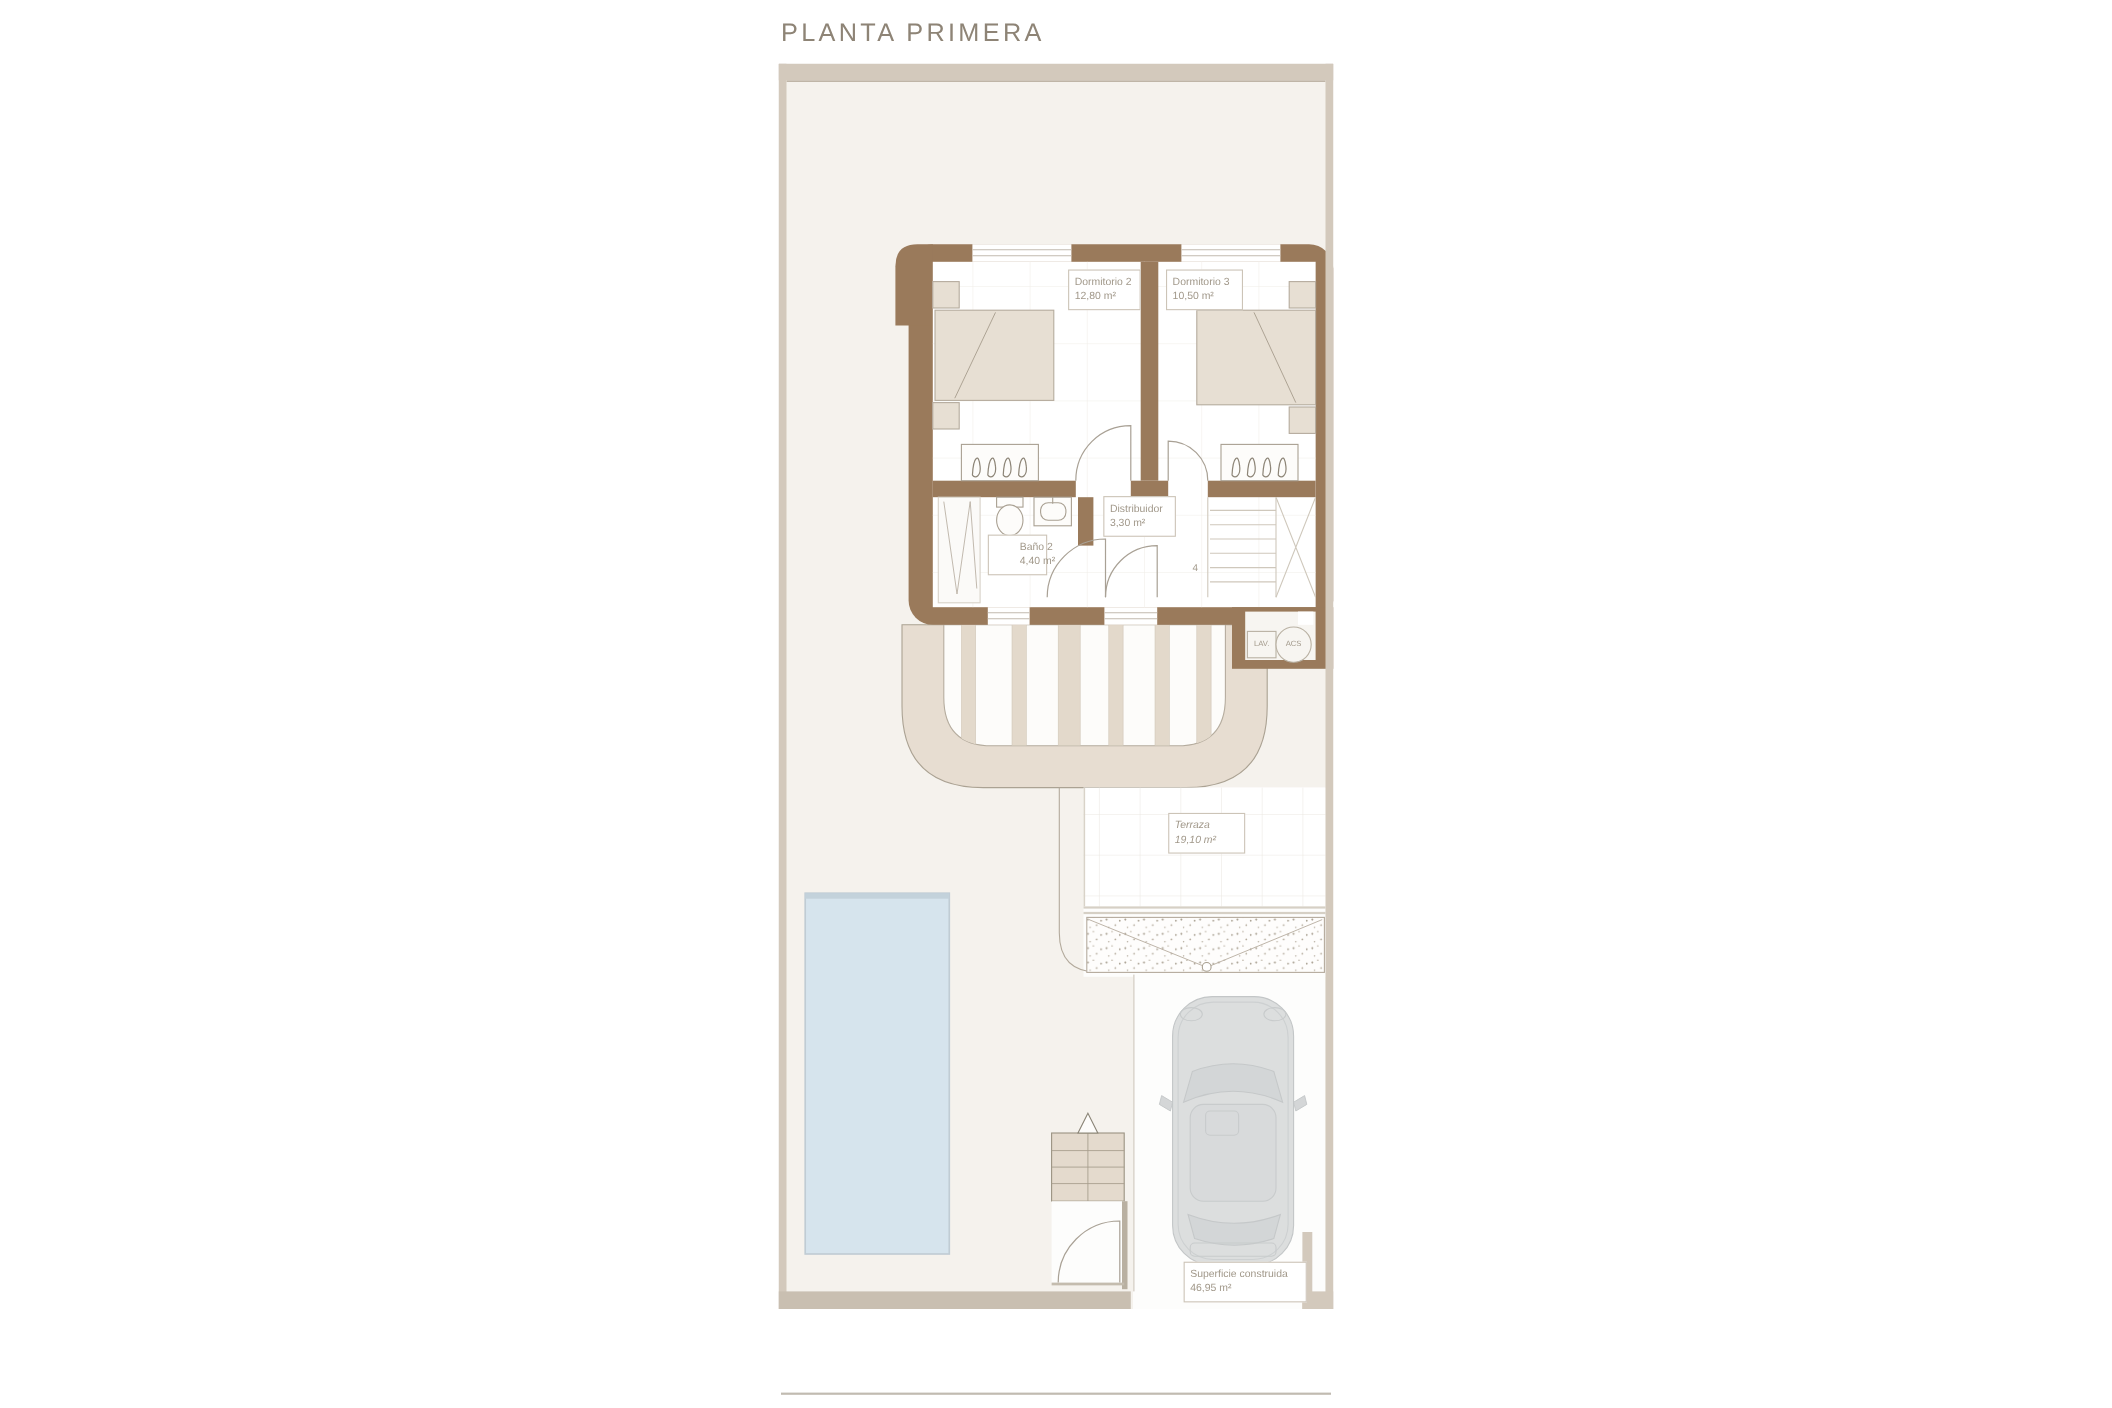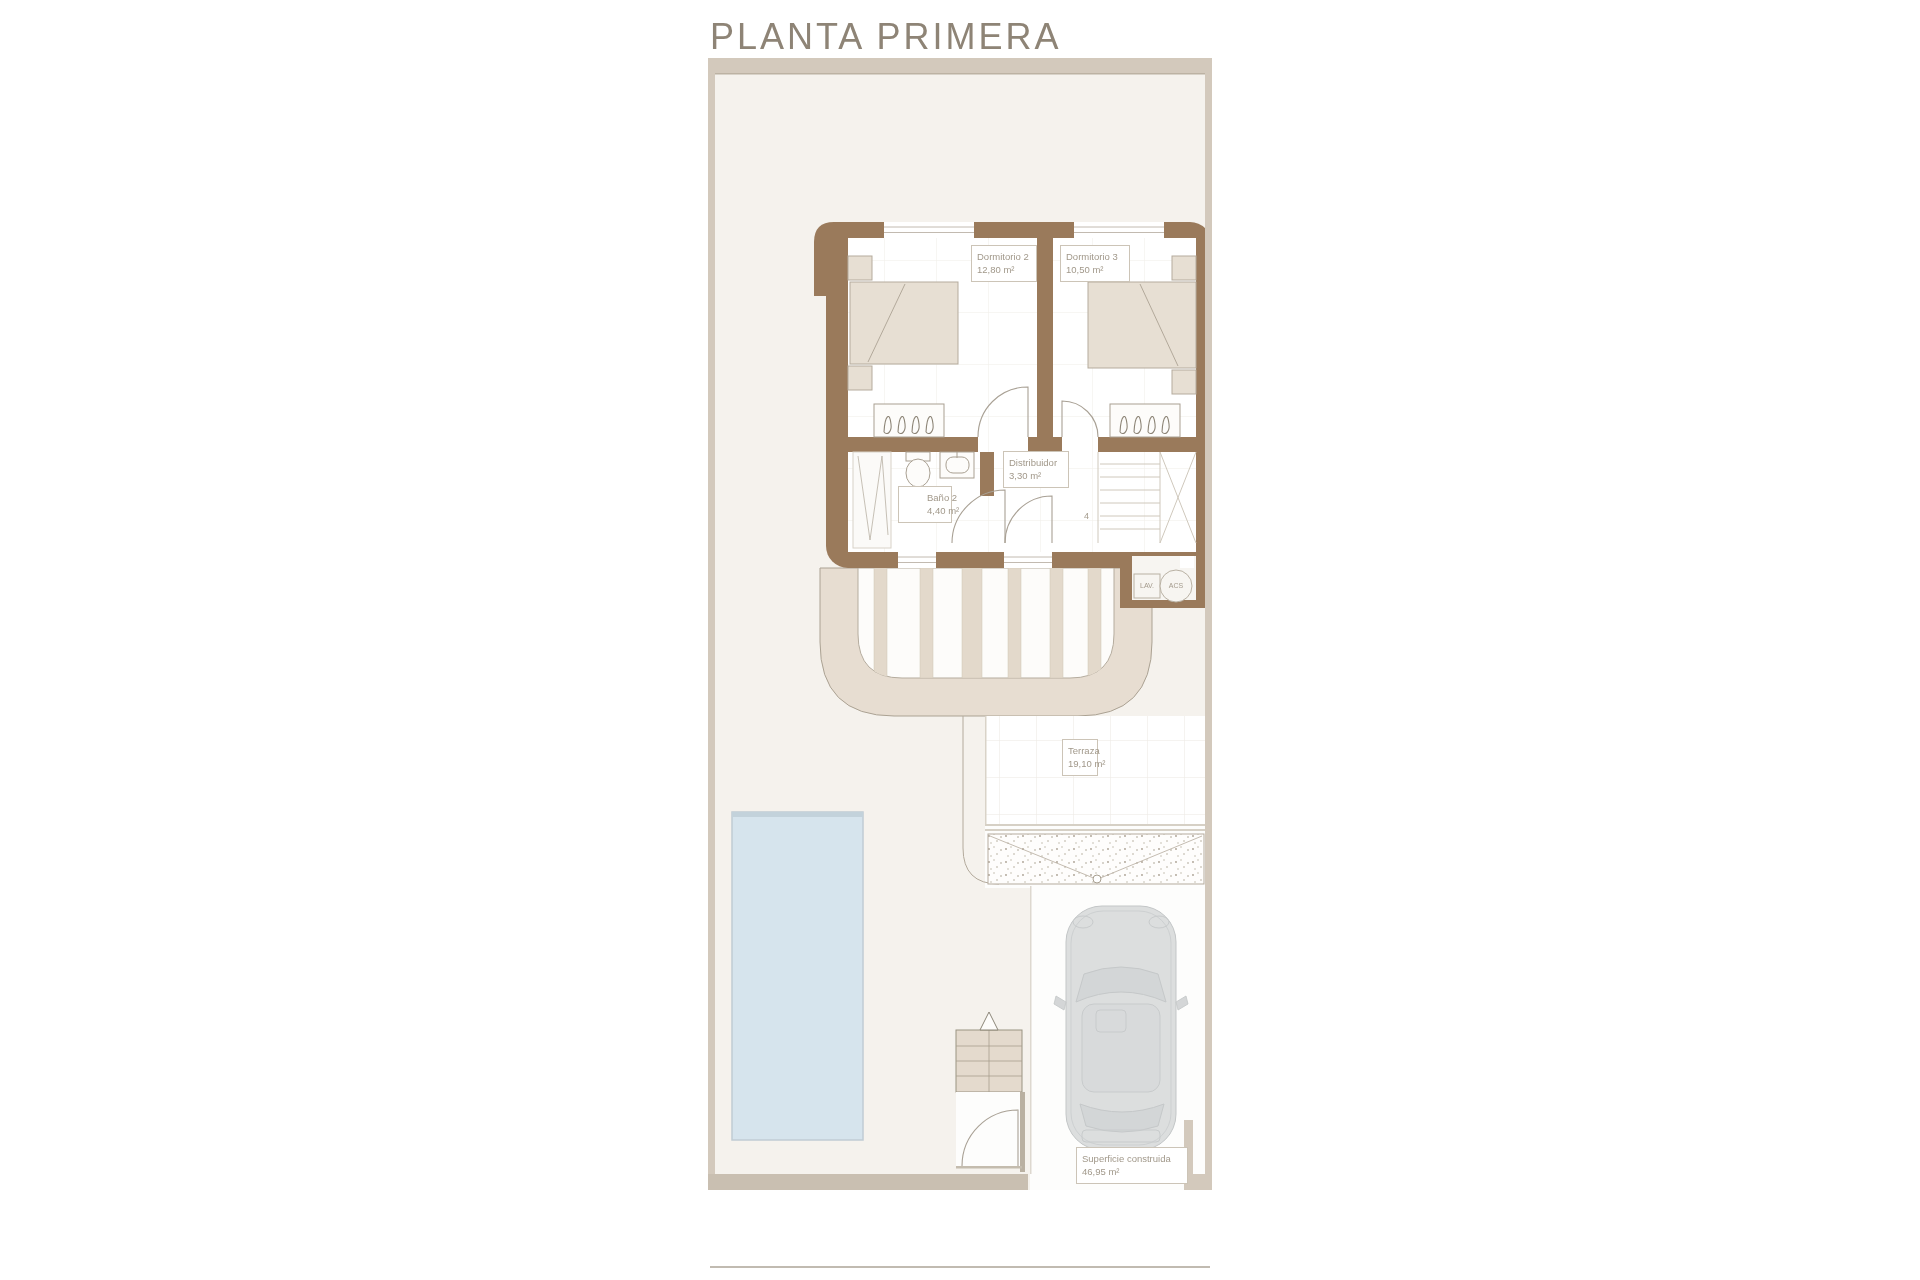--- a/index.html
+++ b/index.html
@@ -1,19 +1,19 @@
 <!DOCTYPE html>
 <html><head>
 <meta charset="utf-8">
 <style>
   html,body{margin:0;padding:0;background:#ffffff;}
   #canvas{position:relative;width:1920px;height:1280px;background:#ffffff;overflow:hidden;
           font-family:"Liberation Sans",sans-serif;}
   #plan-svg{position:absolute;left:0;top:0;}
-  .plan-title{position:absolute;left:710px;top:16px;font-size:36px;letter-spacing:3px;
+  .plan-title{position:absolute;left:710px;top:16px;font-size:23px;letter-spacing:3px;
               color:#8e8476;font-weight:300;}
   .rlabel{position:absolute;background:#ffffff;border:1px solid #ccc4b7;color:#a1988a;
           font-size:9.5px;line-height:1.4;padding:4px 5px;box-sizing:border-box;}
   .rlabel .rname,.rlabel .rarea{white-space:nowrap;}
   .tinylabel{position:absolute;color:#a39a8c;font-size:7px;text-align:center;}
   .numlabel{position:absolute;color:#a39a8c;font-size:9px;}
   .bottom-rule{position:absolute;left:710px;top:1266px;width:500px;height:2px;background:#c1bbb1;}
 </style>
 </head>
 <body>
@@ -221,21 +221,21 @@
     <div class="rarea">10,50 m²</div>
   </div>
   <div class="rlabel" style="left:1003px;top:451px;width:66px;">
     <div class="rname">Distribuidor</div>
     <div class="rarea">3,30 m²</div>
   </div>
   <div class="rlabel" style="left:898px;top:486px;width:54px;padding-left:28px;">
     <div class="rname">Baño 2</div>
     <div class="rarea">4,40 m²</div>
   </div>
-  <div class="rlabel" style="left:1062px;top:739px;width:36px;">
+  <div class="rlabel" style="left:1062px;top:739px;width:70px;font-style:italic;">
     <div class="rname">Terraza</div>
     <div class="rarea">19,10 m²</div>
   </div>
   <div class="rlabel" style="left:1076px;top:1147px;width:112px;">
     <div class="rname">Superficie construida</div>
     <div class="rarea">46,95 m²</div>
   </div>
 
   <div class="tinylabel" style="left:1135px;top:582px;width:24px;">LAV.</div>
   <div class="tinylabel" style="left:1163px;top:582px;width:26px;">ACS</div>

